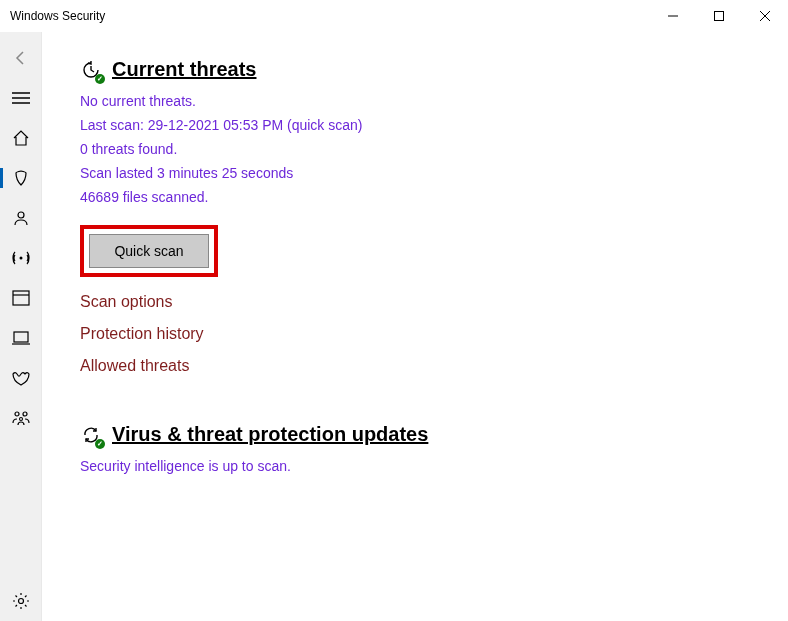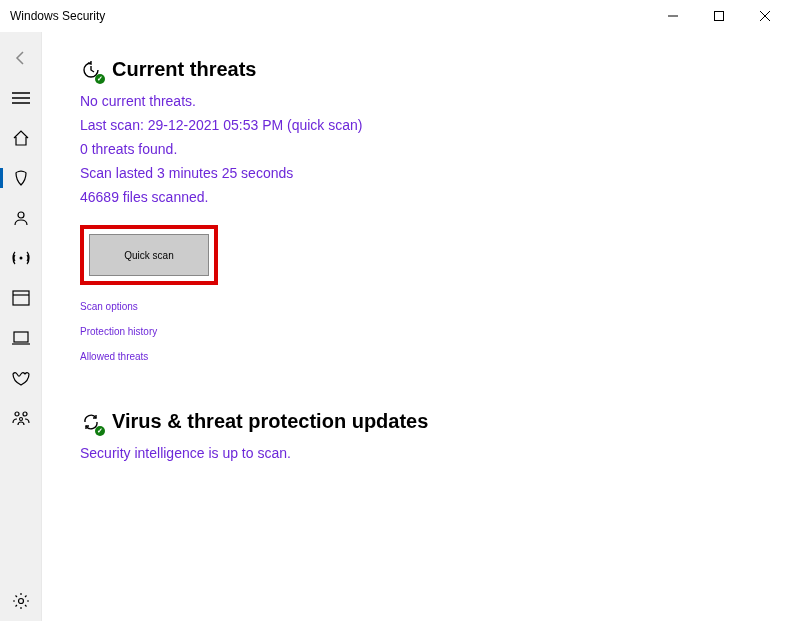--- a/index.html
+++ b/index.html
@@ -9,29 +9,29 @@
 .titlebar .winctrl { display: flex; }
 .titlebar .winctrl div { width: 46px; height: 32px; display: flex; align-items: center; justify-content: center; font-family: "Segoe MDL2 Assets", sans-serif; font-size: 11px; }
 .app { display: flex; height: calc(100% - 32px); }
 .sidebar { width: 42px; background: #f0f0f0; border-right: 1px solid #e8e8e8; display: flex; flex-direction: column; align-items: center; padding-top: 6px; }
 .sidebar .nav-item { width: 42px; height: 40px; display: flex; align-items: center; justify-content: center; position: relative; }
 .sidebar .nav-item svg, .sidebar .nav-item .glyph { display: block; }
 .sidebar .nav-item.active::before { content: ""; position: absolute; left: 0; top: 10px; bottom: 10px; width: 3px; background: #0061b3; }
 .sidebar .spacer { flex: 1; }
 .content { flex: 1; padding: 26px 38px 20px 38px; overflow: auto; }
 .section { margin-bottom: 48px; }
-.section-header { display: flex; align-items: center; margin-bottom: 10px; }
+.section-header { display: flex; align-items: center; margin-bottom: 10px; text-decoration: underline; }
 .section-header .icon { width: 22px; height: 22px; margin-right: 10px; display: flex; align-items: center; justify-content: center; position: relative; }
 .section-header .icon .badge { position: absolute; right: -3px; bottom: -3px; width: 10px; height: 10px; background: #107c10; border-radius: 50%; display: flex; align-items: center; justify-content: center; }
 .section-header .icon .badge::after { content: "✓"; color: #fff; font-size: 7px; font-weight: bold; }
 .section-title { font-size: 20px; font-weight: 600; }
 .status-line { font-size: 14px; color: #6d28d9; margin-bottom: 3px; line-height: 1.5; }
 .quick-scan-hl { display: inline-block; border: 4px solid #d90000; padding: 5px 5px; margin-top: 14px; margin-bottom: 16px; }
-.quick-scan-btn { width: 120px; height: 42px; background: #ccc; border: 1px solid #888; font-size: 10px; font-family: inherit; cursor: pointer; }
-.link { color: #6d28d9; font-size: 10px; margin-bottom: 14px; display: block; cursor: pointer; }
+.quick-scan-btn { width: 120px; height: 34px; background: #ccc; border: 1px solid #888; font-size: 14px; font-family: inherit; cursor: pointer; }
+.link { color: #7f1d1d; font-size: 16px; margin-bottom: 14px; display: block; cursor: pointer; }
 .link:last-child { margin-bottom: 0; }
 </style>
 </head>
 <body>
 
 <div class="titlebar">
   <span class="title">Windows Security</span>
   <div class="winctrl">
     <div>
       <svg width="10" height="10" viewBox="0 0 10 10">

